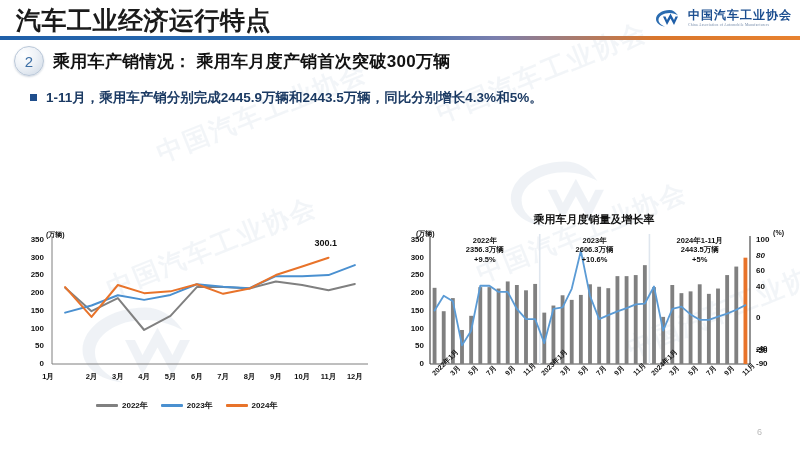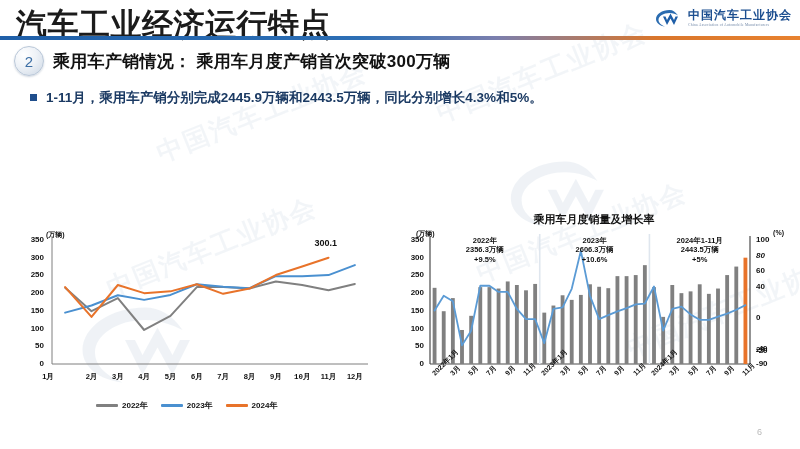--- a/index.html
+++ b/index.html
@@ -12,21 +12,21 @@
 
   
   .wm{position:absolute;color:#2c5a8c;opacity:.055;font-weight:700;
       white-space:nowrap;transform:rotate(-22deg);pointer-events:none;
       font-size:26px;letter-spacing:2px;}
   .wm2{position:absolute;pointer-events:none;opacity:.07;}
   .wm2 svg{display:block;}
 
   
   .hdr{position:absolute;left:0;top:0;width:800px;height:42px;}
-  .hdr-title{position:absolute;left:16px;top:4px;font-size:31px;font-weight:700;
+  .hdr-title{position:absolute;left:16px;top:4px;font-size:25px;font-weight:700;
       color:#1b1b1b;letter-spacing:.5px;}
   .hdr-rule{position:absolute;left:0;top:36px;width:800px;height:4px;
       background:linear-gradient(90deg,#1f5fa8 0%,#2d6fb5 45%,#7b7fae 62%,#d9762c 82%,#e8822f 100%);}
   .logo{position:absolute;right:8px;top:6px;display:flex;align-items:center;gap:5px;}
   .logo-mark{width:30px;height:24px;}
   .logo-txt{display:flex;flex-direction:column;line-height:1;}
   .logo-cn{font-size:12px;font-weight:700;color:#1d4f90;letter-spacing:1px;}
   .logo-en{font-size:3.6px;color:#6f86a6;letter-spacing:.25px;margin-top:3px;
       font-family:"Liberation Serif",serif;}
 
@@ -152,21 +152,21 @@
       <div class="ytick" style="left: 0px; top: 23px;">350</div>
       <div class="xtick" style="left: 16px; top: 160px; width: 28px;">1月</div>
       <div class="xtick" style="left: 59.5px; top: 160px; width: 28px;">2月</div>
       <div class="xtick" style="left: 85.8333px; top: 160px; width: 28px;">3月</div>
       <div class="xtick" style="left: 112.167px; top: 160px; width: 28px;">4月</div>
       <div class="xtick" style="left: 138.5px; top: 160px; width: 28px;">5月</div>
       <div class="xtick" style="left: 164.833px; top: 160px; width: 28px;">6月</div>
       <div class="xtick" style="left: 191.167px; top: 160px; width: 28px;">7月</div>
       <div class="xtick" style="left: 217.5px; top: 160px; width: 28px;">8月</div>
       <div class="xtick" style="left: 243.833px; top: 160px; width: 28px;">9月</div>
-      <div class="xtick" style="left: 270.167px; top: 160px; width: 28px; font-family: Liberation Mono, monospace;">10月</div>
+      <div class="xtick" style="left: 270.167px; top: 160px; width: 28px;">10月</div>
       <div class="xtick" style="left: 296.5px; top: 160px; width: 28px;">11月</div>
       <div class="xtick" style="left: 322.833px; top: 160px; width: 28px;">12月</div>
       <div class="dlabel" style="left: 296.5px; top: 25.6789px;">300.1</div>
     </div>
 
   <div class="chart" id="chartR" style="left:398px;top:212px;width:392px;height:210px;">
     <div class="c-title" style="left:0;top:0;width:392px;">乘用车月度销量及增长率</div>
     <div class="ax-unit" style="left:18px;top:17px;">(万辆)</div>
     <div class="ax-unit" style="right:6px;top:17px;">(%)</div>
     <svg id="svgR" width="392" height="210" style="position:absolute;left:0;top:0;">

